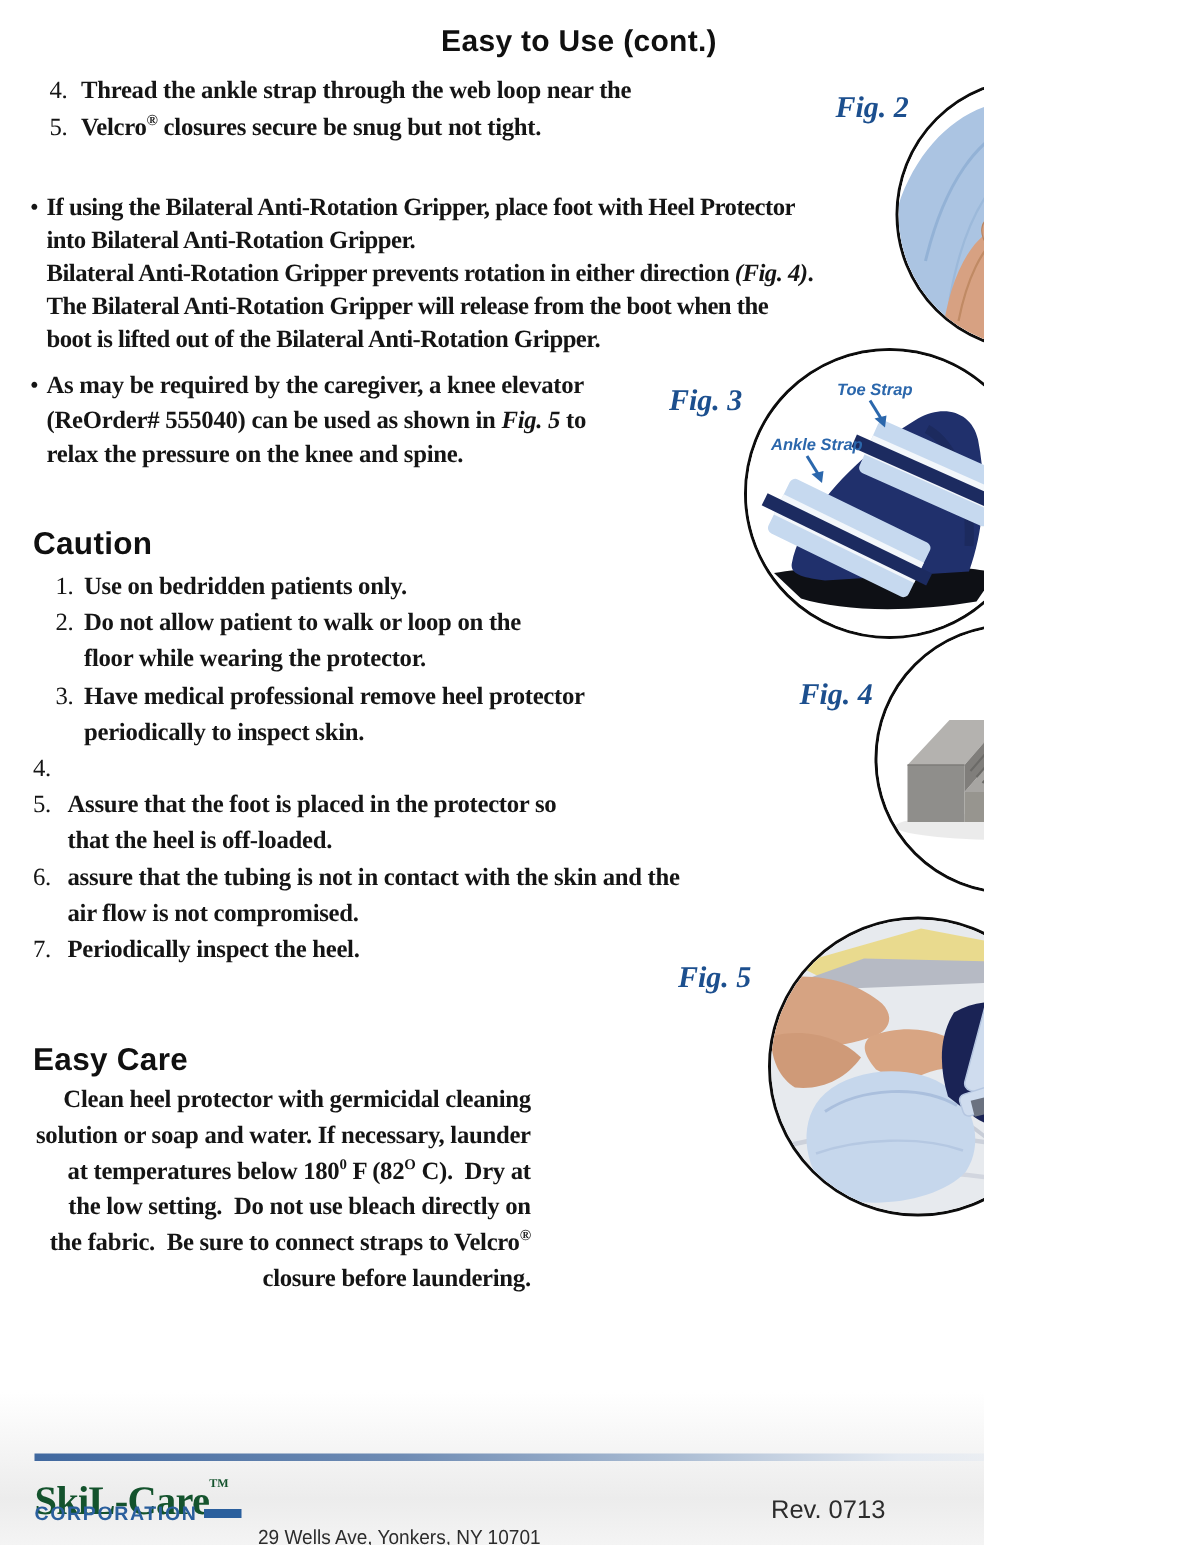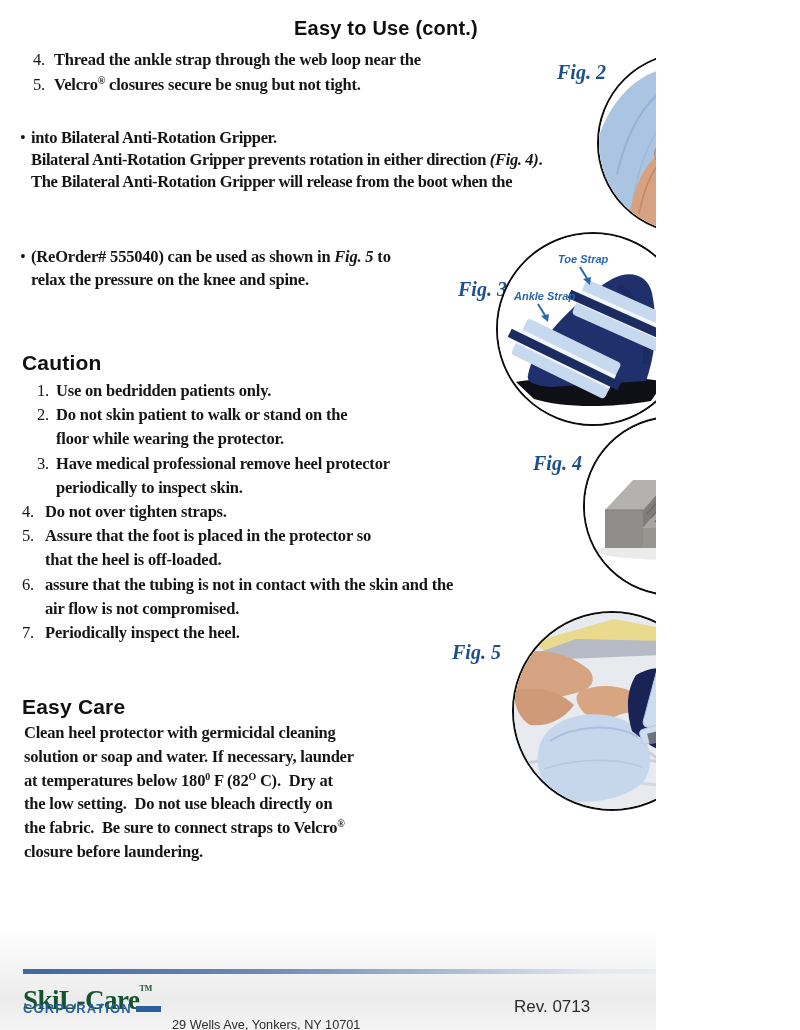--- a/index.html
+++ b/index.html
@@ -70,65 +70,65 @@
       <span class="lines">
         <span><span>Velcro</span><sup class="reg">®</sup><span> closures secure be snug but not tight.</span></span>
       </span>
     </div>
   </div>
 
   <div class="abs serif bullet tight" style="left:20px;top:127px;">
     <div class="row">
       <span class="marker">•</span>
       <span class="lines">
+        <span>If using the Bilateral Anti-Rotation Gripper, place foot with Heel Protector</span>
         <span>into Bilateral Anti-Rotation Gripper.</span>
         <span><span>Bilateral Anti-Rotation Gripper prevents rotation in either direction </span><span class="ital">(Fig. 4)</span><span>.</span></span>
         <span>The Bilateral Anti-Rotation Gripper will release from the boot when the</span>
+        <span>boot is lifted out of the Bilateral Anti-Rotation Gripper.</span>
       </span>
     </div>
   </div>
 
   <div class="abs serif bullet2" style="left:20px;top:245px;">
     <div class="row">
       <span class="marker">•</span>
       <span class="lines">
+        <span>As may be required by the caregiver, a knee elevator</span>
         <span><span>(ReOrder# 555040) can be used as shown in </span><span class="ital">Fig. 5</span><span> to</span></span>
         <span>relax the pressure on the knee and spine.</span>
       </span>
     </div>
   </div>
 
   <div class="abs h-sans sechead" style="left:22px;top:351px;">Caution</div>
 
   <div class="abs serif caution-list" style="left:22px;top:379px;">
     <div class="row ga">
       <span class="num">1.</span>
       <span class="lines">
           <span>Use on bedridden patients only.</span>
         </span>
     </div>
     <div class="row ga">
       <span class="num">2.</span>
       <span class="lines">
-          <span>Do not skin patient to walk or stand on the</span>
+          <span>Do not allow patient to walk or loop on the</span>
           <span>floor while wearing the protector.</span>
         </span>
     </div>
     <div class="row ga">
       <span class="num">3.</span>
       <span class="lines">
           <span>Have medical professional remove heel protector</span>
           <span>periodically to inspect skin.</span>
         </span>
     </div>
     <div class="row gb">
       <span class="num">4.</span>
-      <span class="lines">
-          <span>Do not over tighten straps.</span>
-        </span>
     </div>
     <div class="row gb">
       <span class="num">5.</span>
       <span class="lines">
           <span>Assure that the foot is placed in the protector so</span>
           <span>that the heel is off-loaded.</span>
         </span>
     </div>
     <div class="row gb">
       <span class="num">6.</span>
@@ -140,33 +140,33 @@
     <div class="row gb">
       <span class="num">7.</span>
       <span class="lines">
           <span>Periodically inspect the heel.</span>
         </span>
     </div>
   </div>
 
   <div class="abs h-sans sechead" style="left:22px;top:695px;">Easy Care</div>
 
-  <div class="abs serif easycare" style="left:24px;top:721px;">
+  <div class="abs serif easycare" style="left:24px;top:721px;text-align:right;">
     <span class="lines">
       <span>Clean heel protector with germicidal cleaning</span>
       <span>solution or soap and water. If necessary, launder</span>
       <span><span>at temperatures below 180</span><sup class="deg">0</sup><span> F (82</span><sup class="deg">O</sup><span> C).  Dry at</span></span>
       <span>the low setting.  Do not use bleach directly on</span>
       <span><span>the fabric.  Be sure to connect straps to Velcro</span><sup class="reg">®</sup></span>
       <span>closure before laundering.</span>
     </span>
   </div>
 
   <div class="abs figlabel" style="left:557px;top:61px;">Fig. 2</div>
-  <div class="abs figlabel" style="left:458px;top:256px;margin-top:22px;">Fig. 3</div>
+  <div class="abs figlabel" style="left:446px;top:256px;">Fig. 3</div>
   <div class="abs figlabel" style="left:533px;top:452px;">Fig. 4</div>
   <div class="abs figlabel" style="left:452px;top:641px;">Fig. 5</div>
 
   <div class="abs figcircle" style="left:597px;top:52px;width:178px;height:178px;">
     <svg width="178" height="178" viewBox="0 0 178 178">
       <rect width="178" height="178" fill="#ffffff"></rect>
       <path d="M-8,152 C-14,72 28,14 80,13 C106,13 116,30 111,56 C106,88 98,122 90,152 C58,168 18,168 -8,152 Z" fill="#abc4e2"></path>
       <path d="M18,120 C30,70 52,36 84,26" stroke="#93b2d6" stroke-width="2" fill="none"></path>
       <path d="M34,146 C42,100 58,64 88,50" stroke="#9cb9da" stroke-width="1.5" fill="none"></path>
       <path d="M98,8 L128,3 L146,178 L106,178 Z" fill="#a3bddd"></path>

